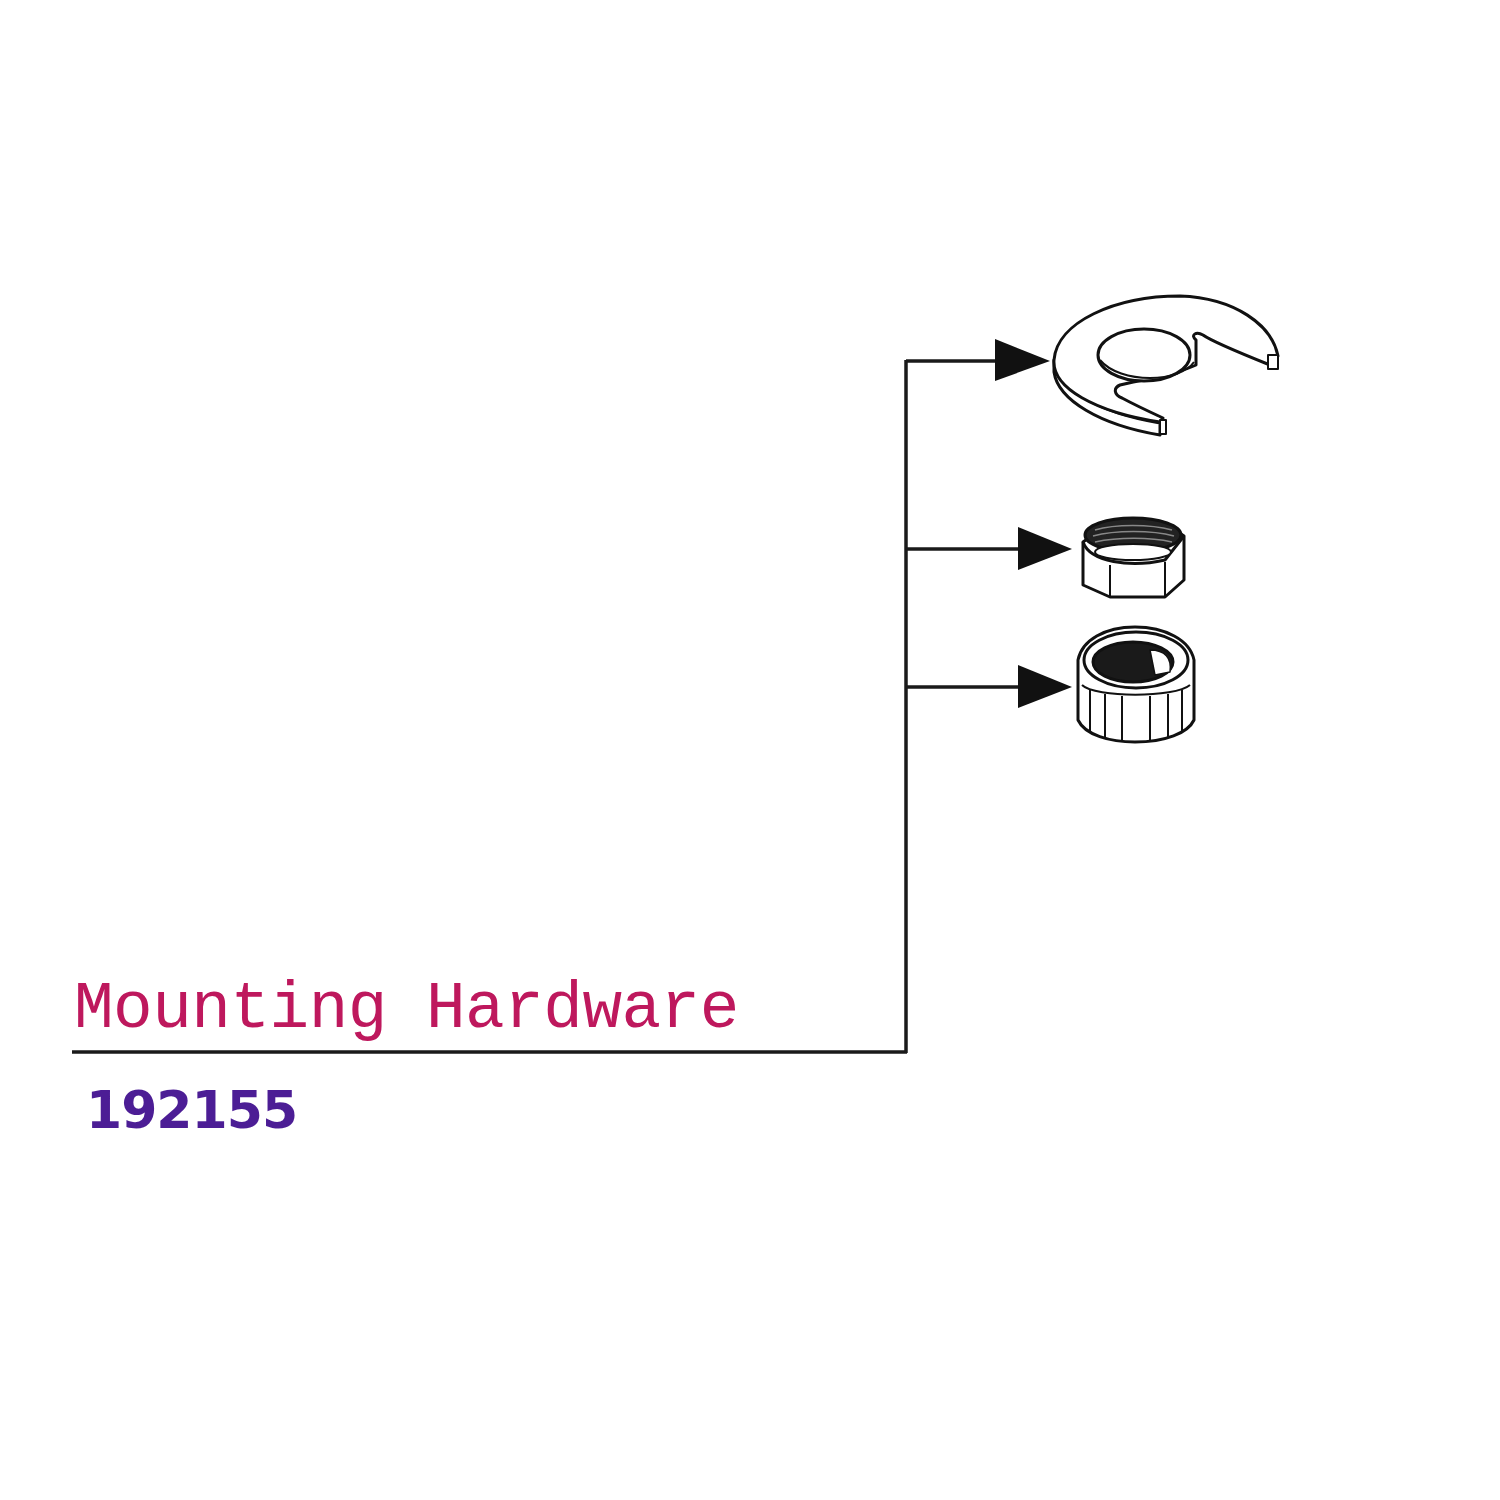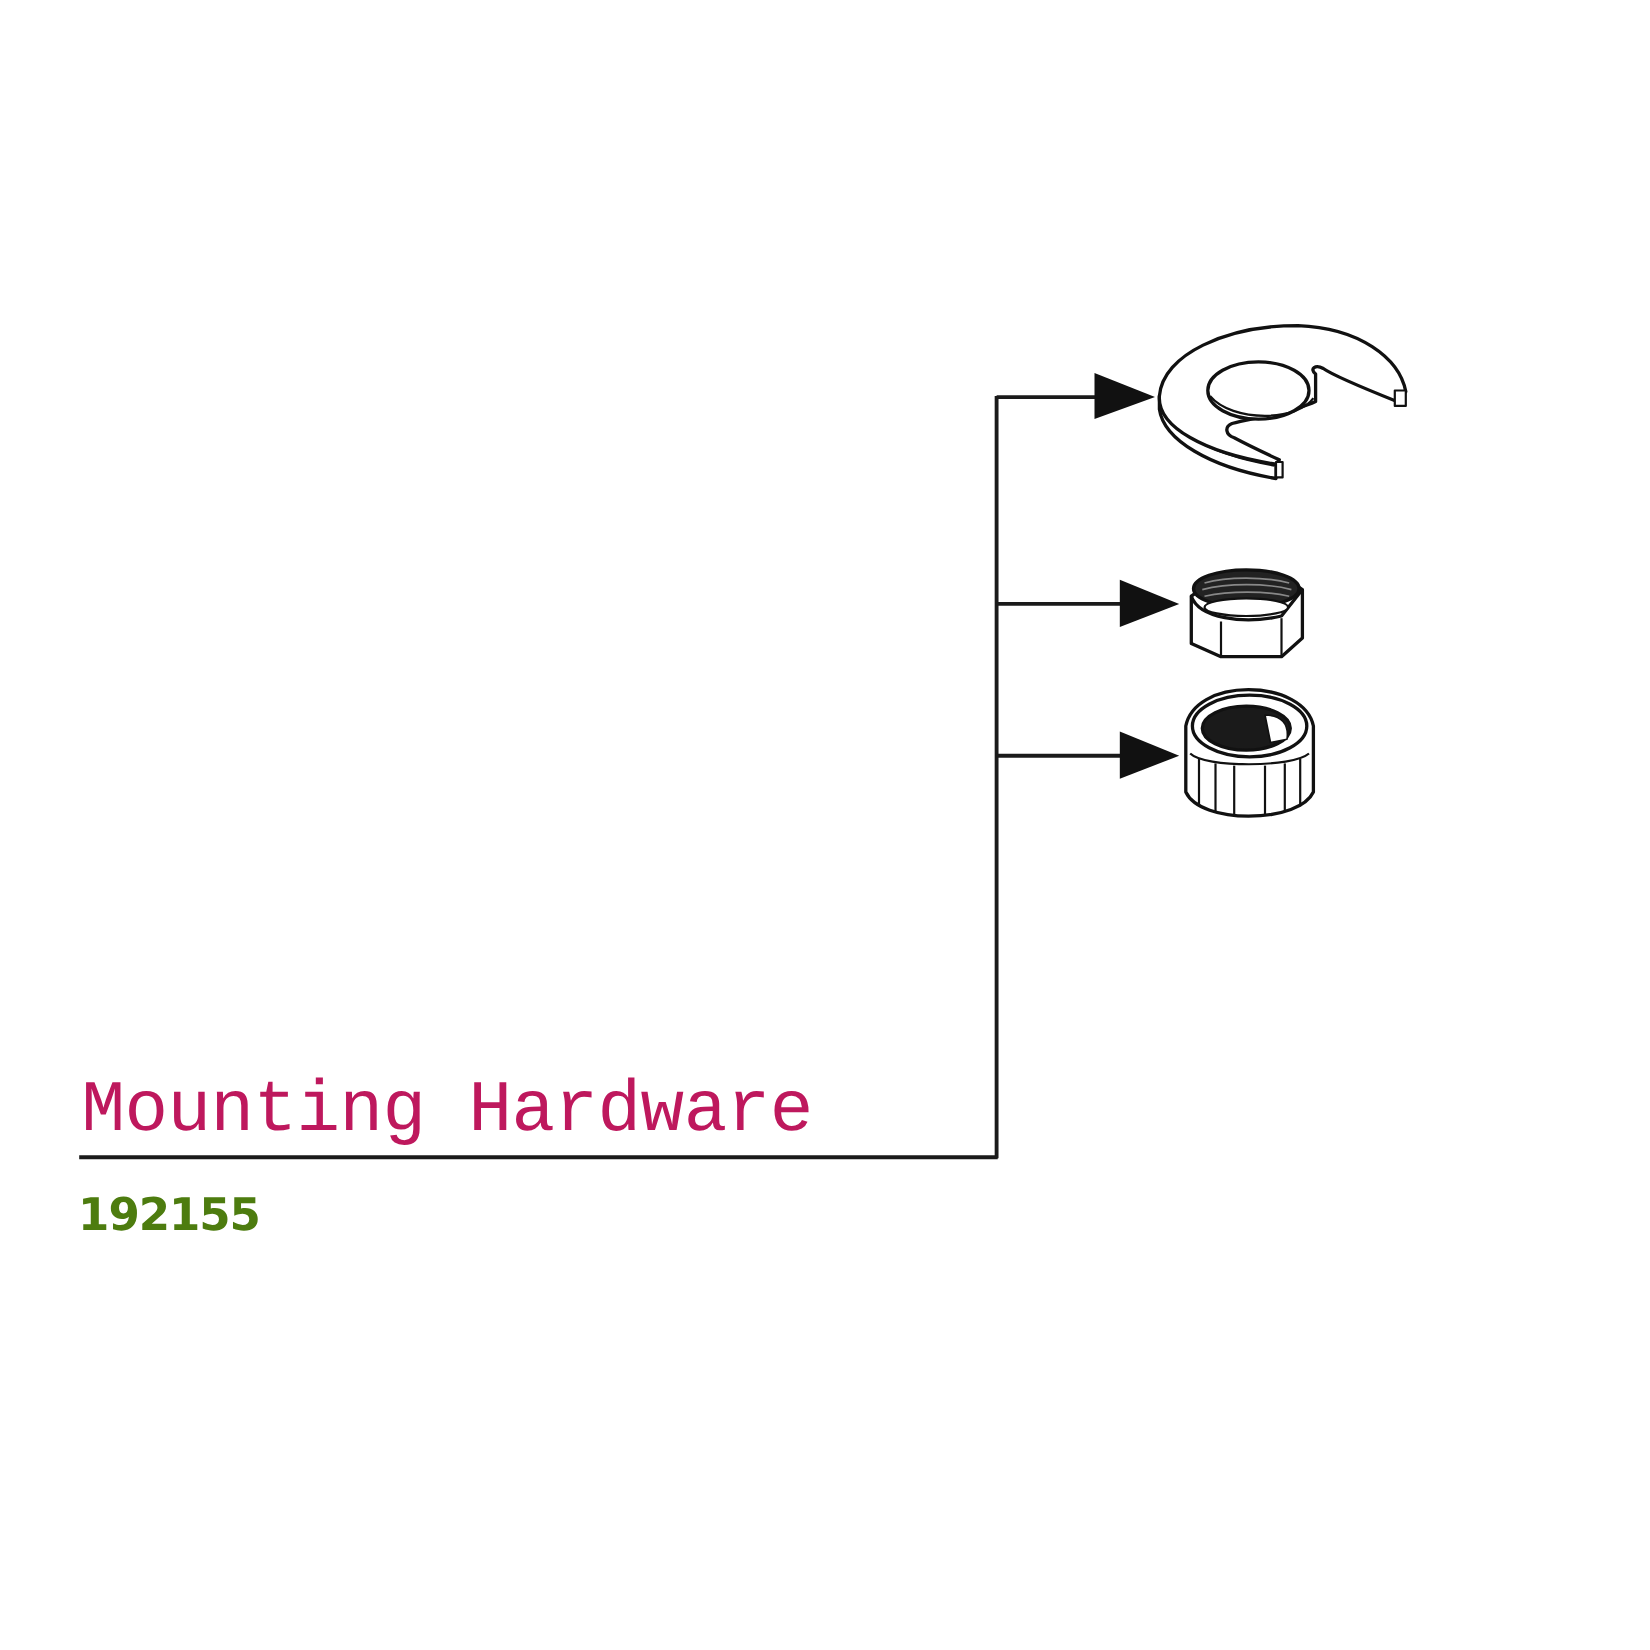--- a/index.html
+++ b/index.html
@@ -5,23 +5,23 @@
     html, body { margin: 0; padding: 0; background: #ffffff; }
     body { width: 1500px; height: 1500px; position: relative; overflow: hidden; }
     #canvas { position: absolute; left: 0; top: 0; width: 1500px; height: 1500px; }
     .label-title {
       position: absolute; left: 74px; top: 948px;
       font-family: Liberation Mono, monospace;
       font-size: 66px; font-weight: 400; color: #be185d;
       letter-spacing: -0.5px; white-space: nowrap; margin-top: 24px;
     }
     .label-part {
-      position: absolute; left: 71px; top: 1080px;
+      position: absolute; left: 86px; top: 1080px;
       font-family: "DejaVu Sans", sans-serif;
-      font-size: 41px; font-weight: 700; color: #4d7c0f;
+      font-size: 52px; font-weight: 700; color: #4c1d95;
       letter-spacing: -1px; white-space: nowrap;
     }
   </style>
 </head>
 <body>
 
 <svg id="canvas" viewBox="0 0 1500 1500" xmlns="http://www.w3.org/2000/svg">
 
   <g stroke="#1a1a1a" stroke-width="3.5" fill="none">
     <line x1="72" y1="1052" x2="907" y2="1052"></line>

